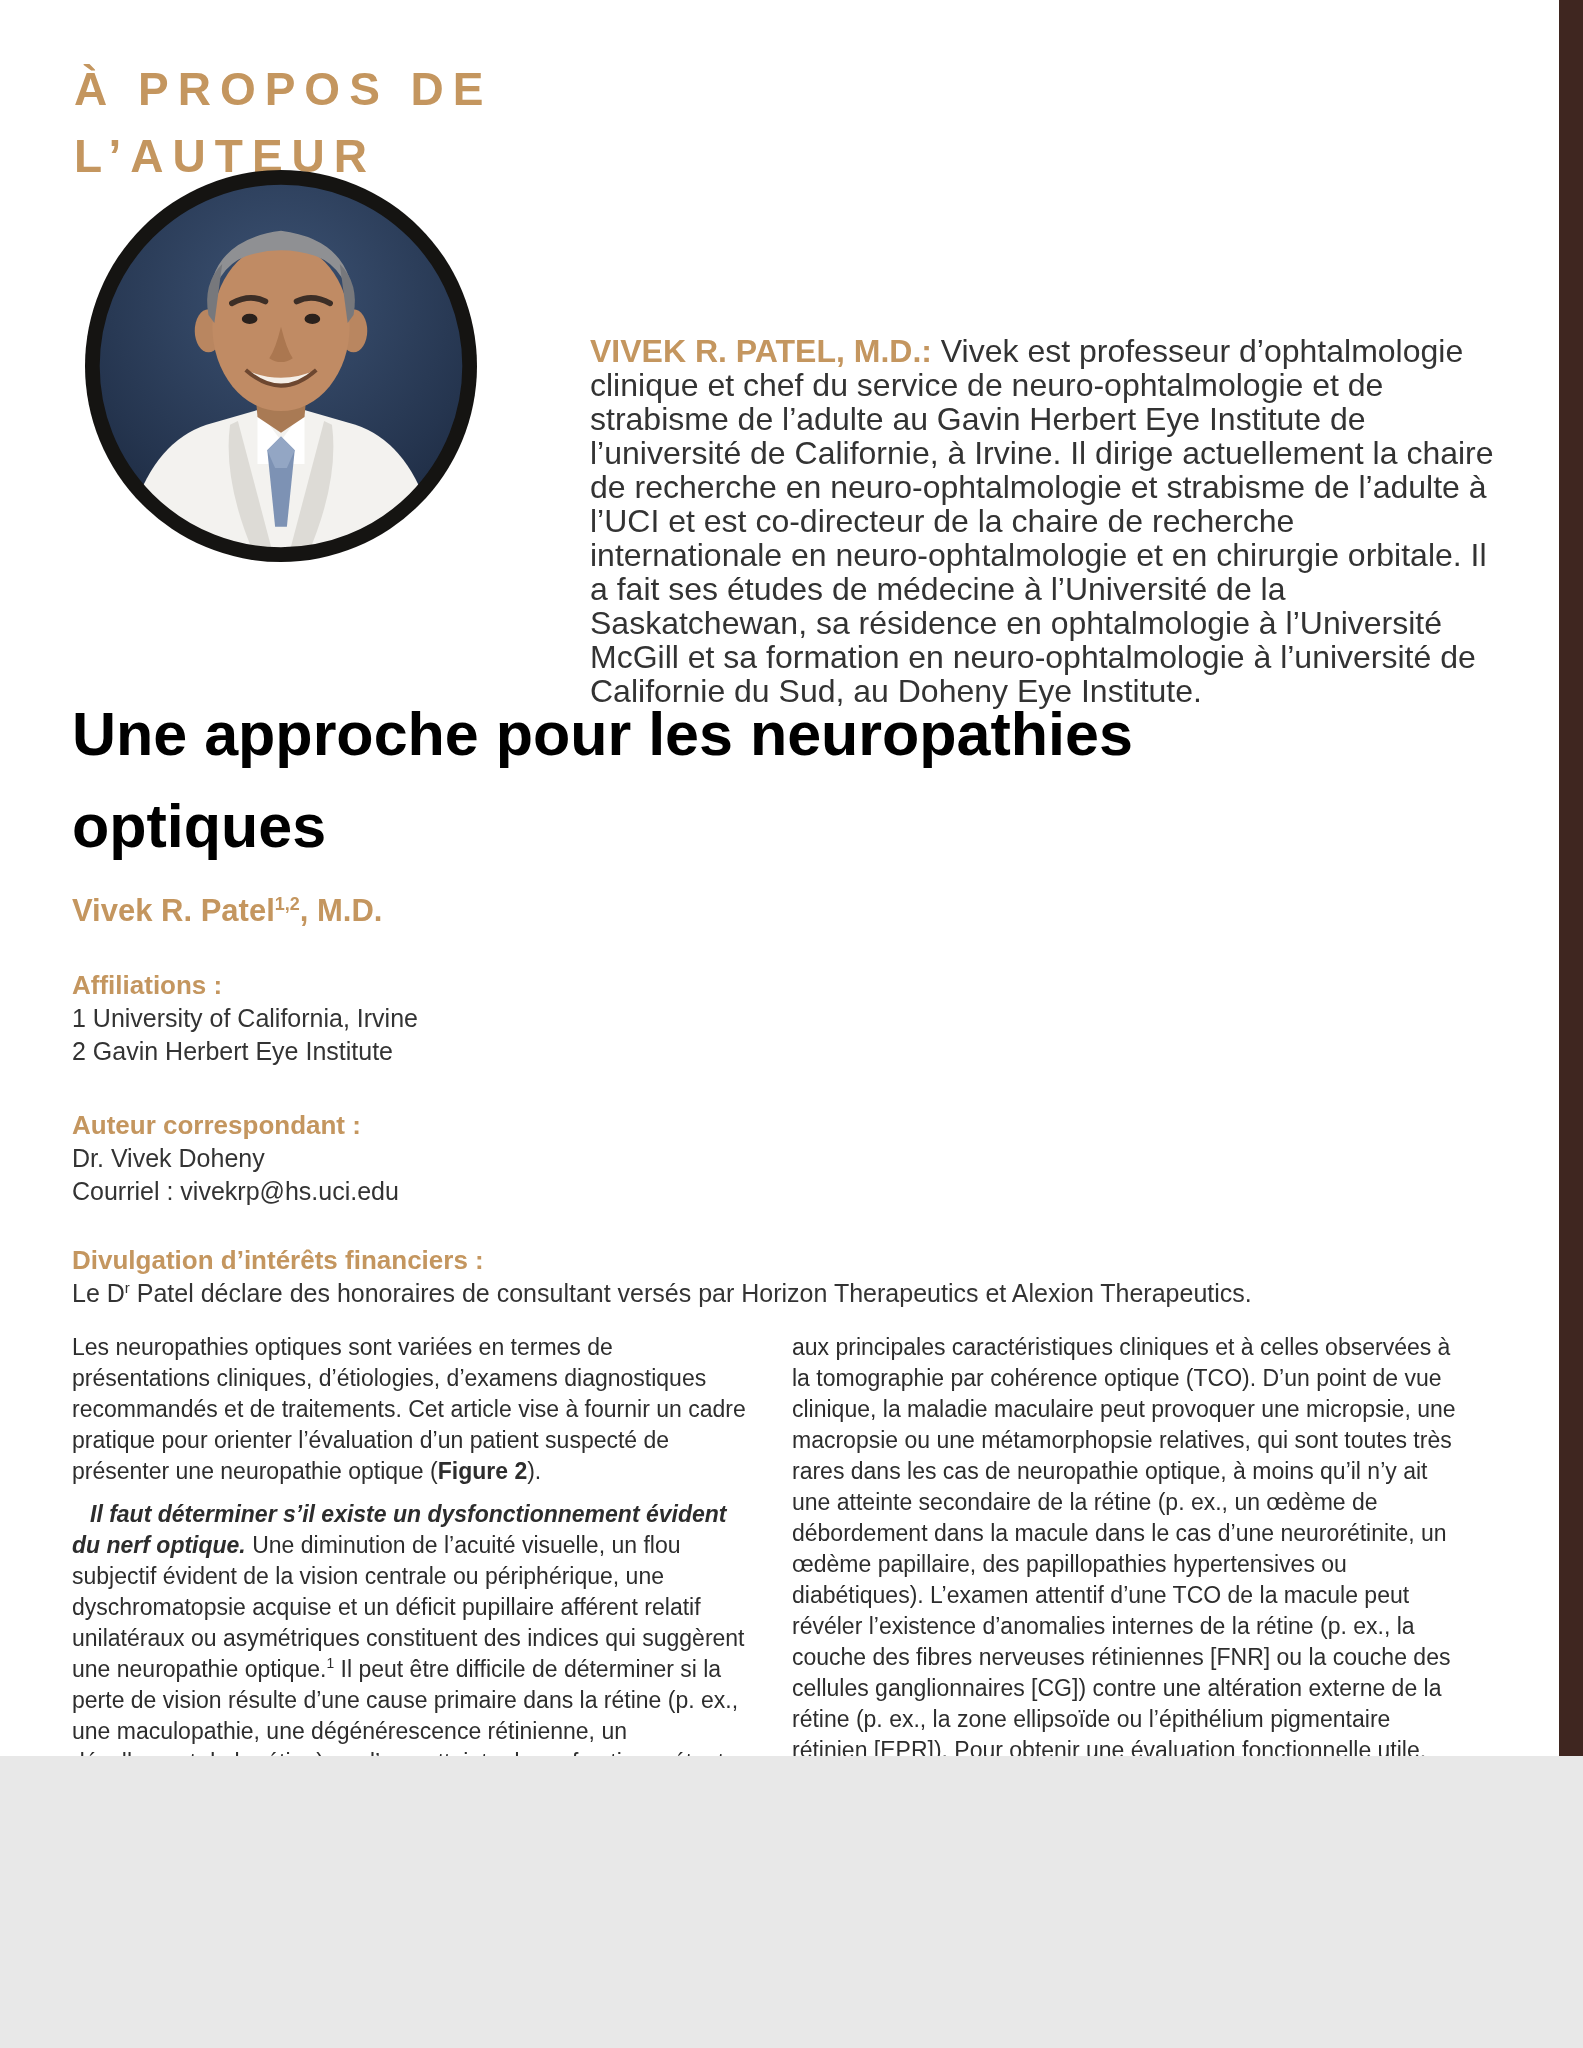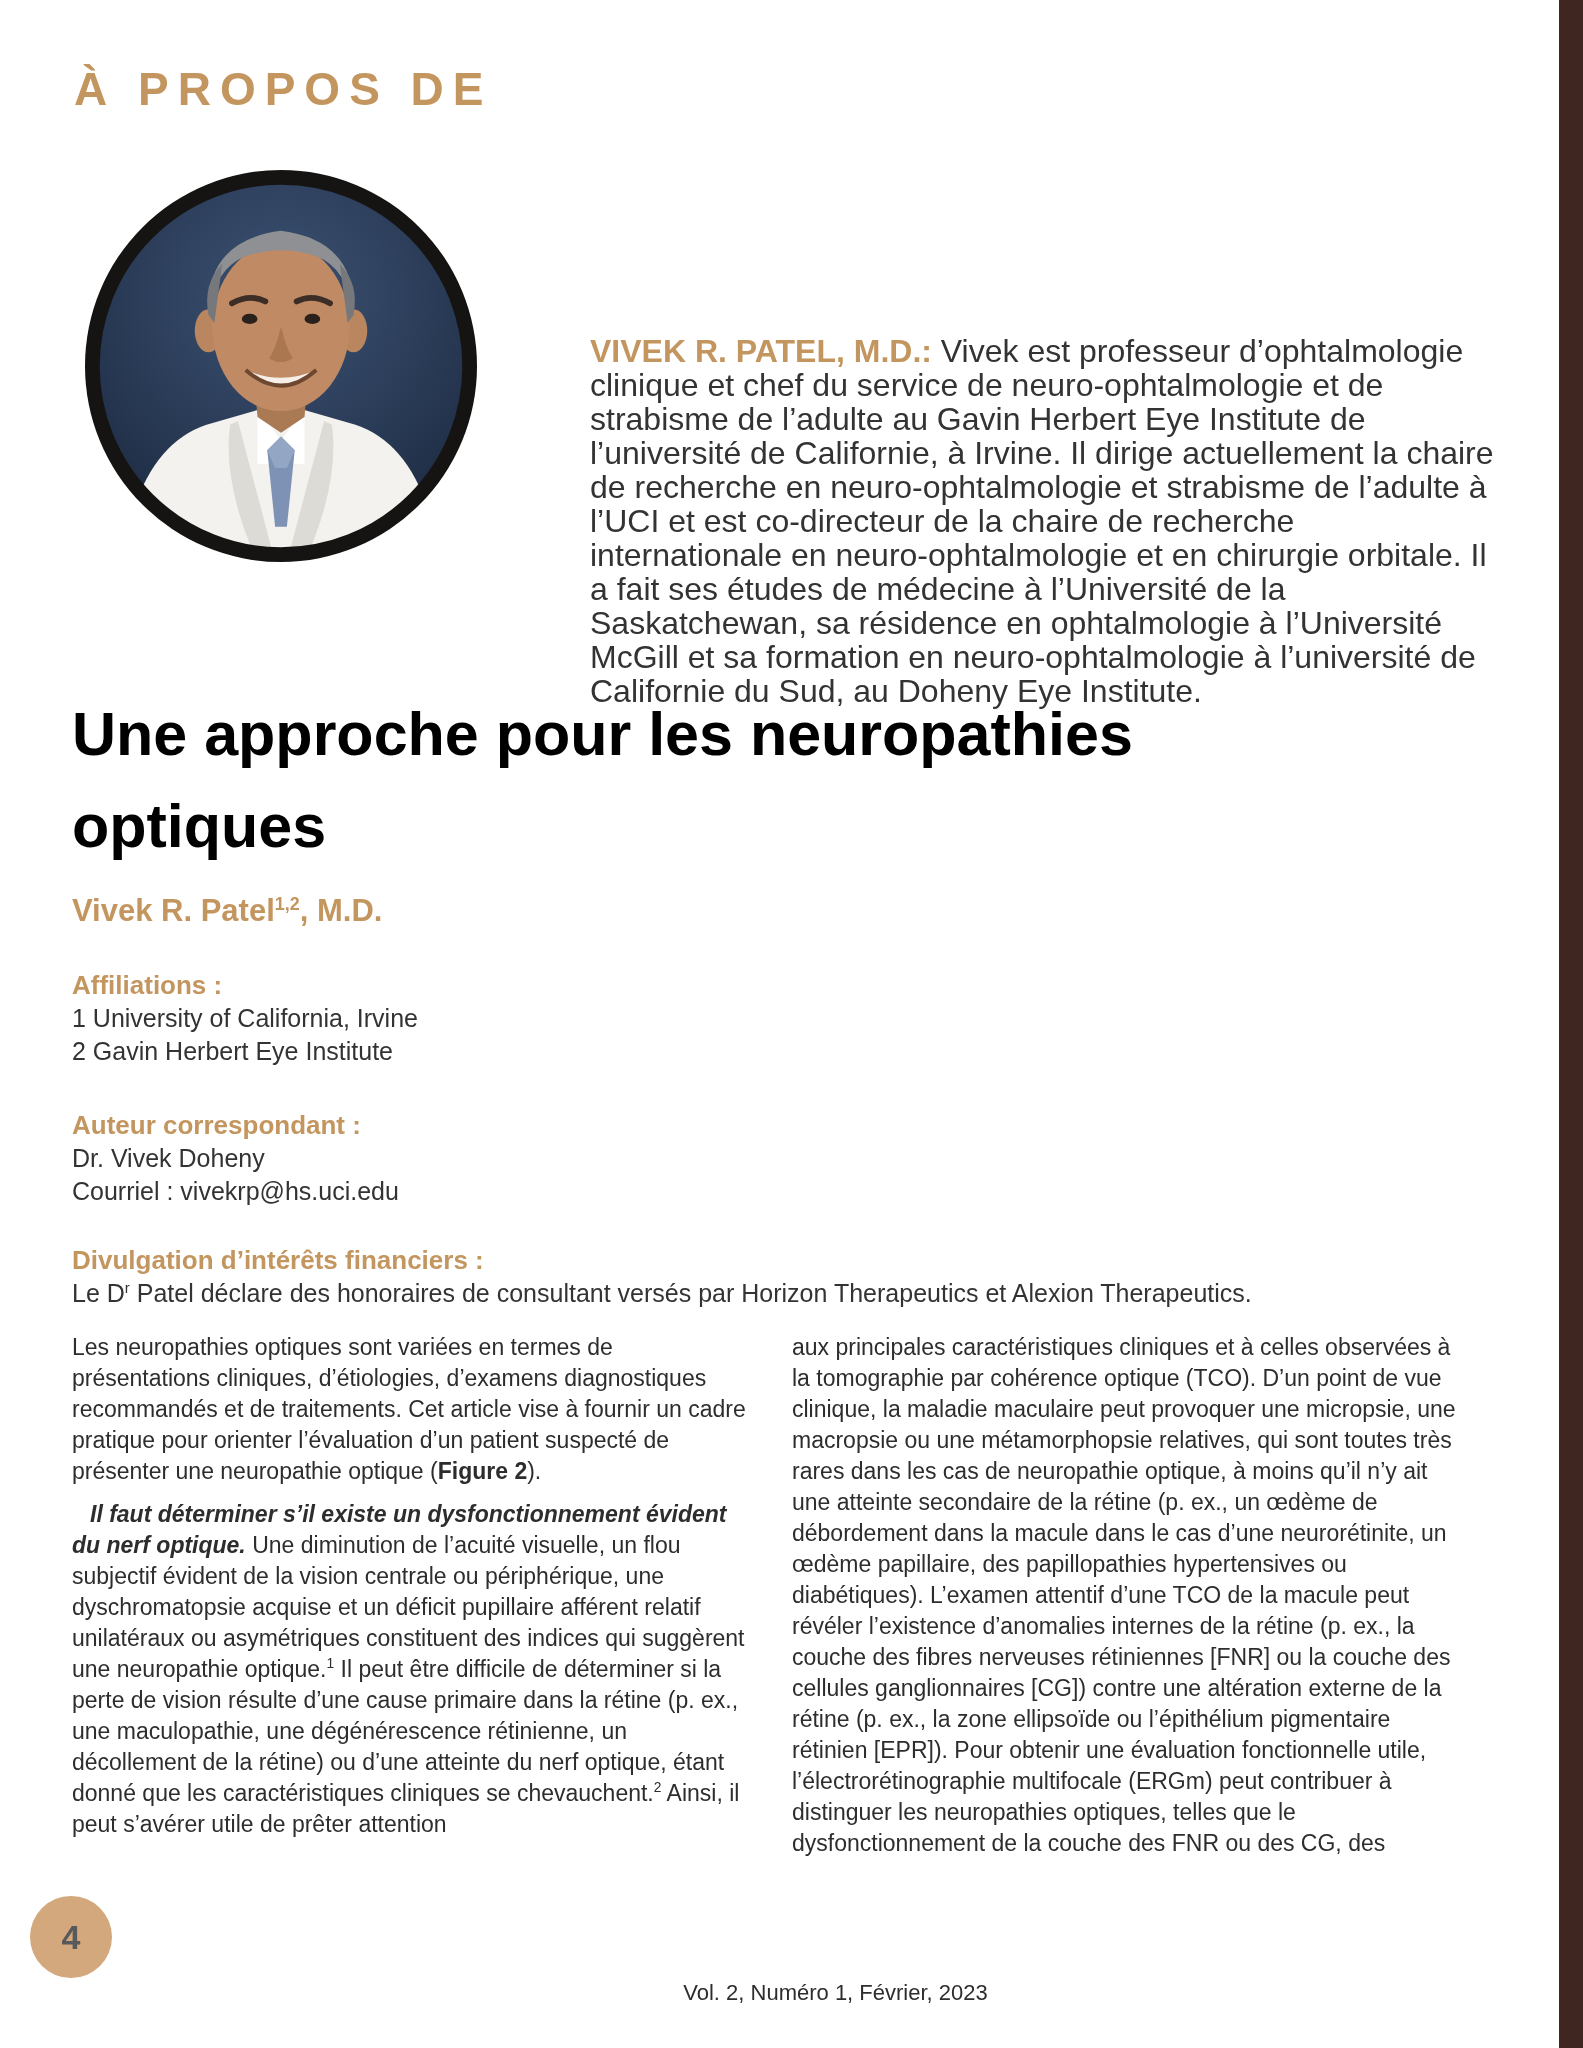--- a/index.html
+++ b/index.html
@@ -1,18 +1,18 @@
 <!DOCTYPE html>
 <html><head>
 <meta charset="utf-8">
 <style>
   html,body{margin:0;padding:0;background:#e8e8e8;}
   .page{
     position:relative;
-    width:1583px;height:2048px;
+    width:1583px;height:1756px;
     background:#ffffff;
     font-family:"Liberation Sans","DejaVu Sans",sans-serif;
     color:#2b2b2b;
     overflow:hidden;
   }
   .right-bar{
     position:absolute;right:0;top:0;width:24px;height:2048px;
     background:#3f2620;
   }
   .about-heading{
@@ -66,21 +66,21 @@
     text-align:center;font-size:22px;color:#2d2d2d;padding-left:44px;
   }
 </style>
 </head>
 <body>
 
 <div class="page">
 
   <div class="right-bar"></div>
 
-  <h1 class="about-heading"><span>À PROPOS DE</span><br></h1>
+  <h1 class="about-heading"><span>À PROPOS DE</span><br><span>L’AUTEUR</span></h1>
 
   <div class="photo">
     <svg viewBox="0 0 200 200">
       <defs>
         <radialGradient id="bg" cx="50%" cy="32%" r="85%">
           <stop offset="0%" stop-color="#3c5273"></stop>
           <stop offset="60%" stop-color="#25354f"></stop>
           <stop offset="100%" stop-color="#141f33"></stop>
         </radialGradient>
         <clipPath id="clip">

